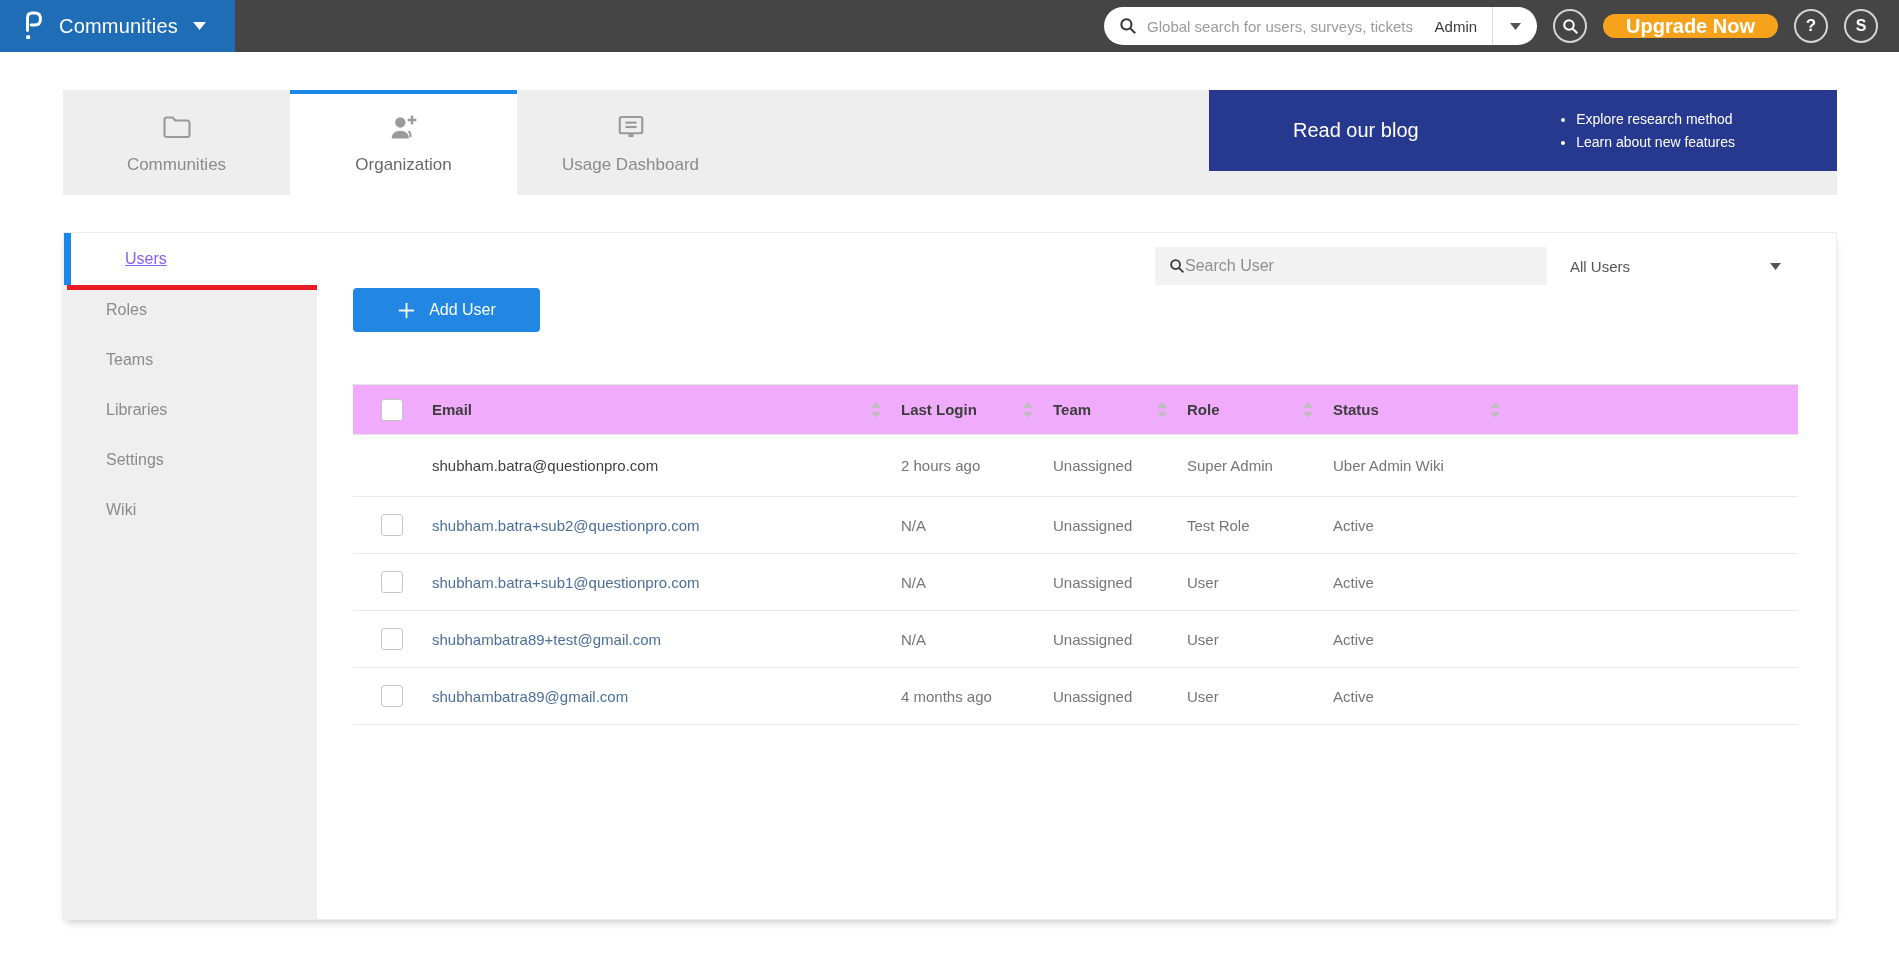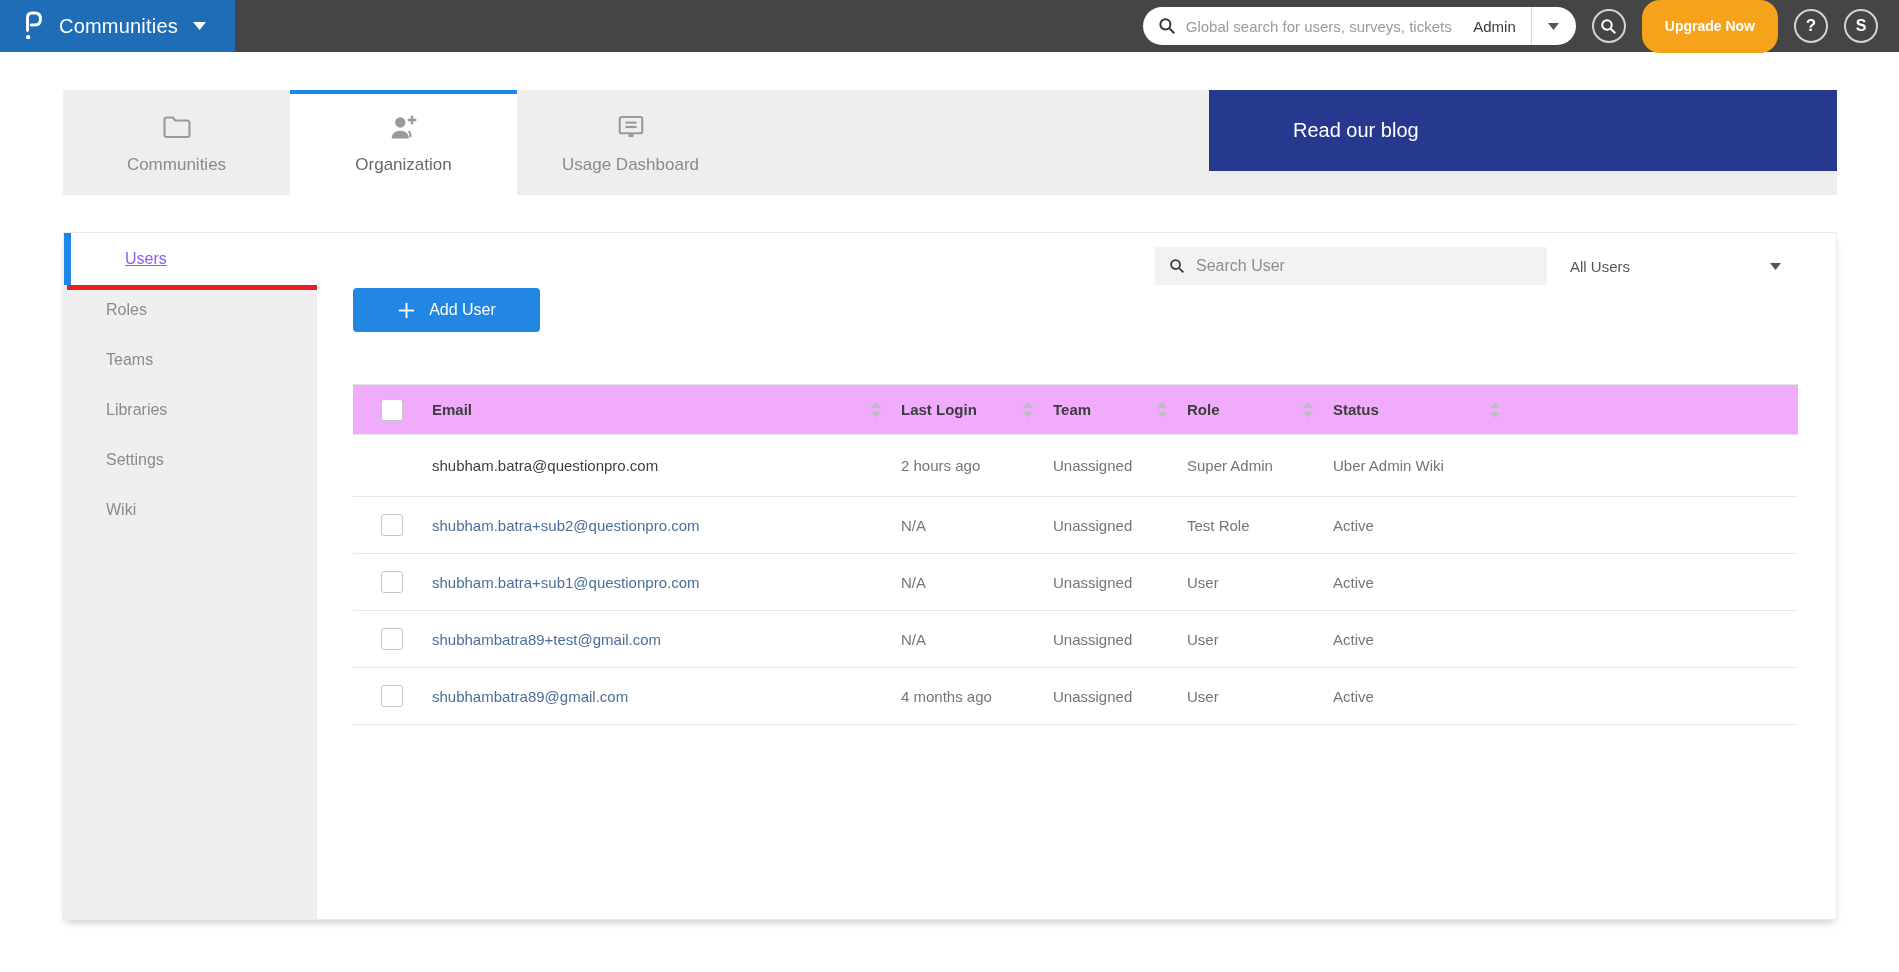--- a/index.html
+++ b/index.html
@@ -12,41 +12,41 @@
   .brand-name { color:#fff; font-size:20px; letter-spacing:.2px; }
   .brand-caret { margin-left:2px; display:flex; }
   .topbar-right { margin-left:auto; display:flex; align-items:center; gap:16px; padding-right:21px; }
   .gsearch { width:433px; height:38px; background:#fff; border-radius:19px; display:flex; align-items:center; padding-left:15px; overflow:hidden; }
   .gsearch input { flex:1; border:none; outline:none; font-size:15px; color:#14532d; background:transparent; margin-left:10px; font-family:inherit; }
   .gsearch input::placeholder { color:#9a9a9a; }
   .gsearch .scope { font-size:15px; color:#3c3c3c; padding:0 15px; }
   .gsearch .vdiv { width:1px; height:38px; background:#d9d9d9; }
   .gsearch .scope-caret { width:44px; height:38px; display:flex; align-items:center; justify-content:center; cursor:pointer; }
   .circle-btn { width:34px; height:34px; border-radius:50%; border:2px solid #d4d4d4; background:transparent; color:#fff; display:flex; align-items:center; justify-content:center; font-size:17px; font-weight:bold; cursor:pointer; font-family:inherit; flex:none; }
-  .upgrade-btn { height:53px; padding:0 23px; border:none; border-radius:18px; background:var(--orange,#f7a21b); color:#fff; font-size:14px; font-weight:bold; cursor:pointer; font-family:inherit; }
+  .upgrade-btn { height:24px; padding:0 23px; border:none; border-radius:18px; background:var(--orange,#f7a21b); color:#fff; font-size:20px; font-weight:bold; cursor:pointer; font-family:inherit; }
 
   
   .tabstrip { margin:38px 62px 0 63px; width:1774px; height:105px; background:#eeeeee; display:flex; position:relative; }
   .tab { width:227px; height:105px; display:flex; flex-direction:column; align-items:center; justify-content:center; gap:11px; color:#8b8b8b; font-size:17px; border-top:4px solid transparent; cursor:pointer; }
   .tab .tab-icon { color:#9a9a9a; height:30px; display:flex; }
   .tab.active { background:#fff; border-top:4px solid var(--accent,#1b87e6); color:#696969; }
   .blog-panel { margin-left:auto; width:628px; height:81px; background:var(--navy,#27398e); color:#fff; display:flex; align-items:center; justify-content:space-between; padding:0 102px 0 84px; }
   .blog-title { font-size:20px; font-weight:500; cursor:pointer; white-space:nowrap; }
   .blog-bullets { list-style:disc; padding-left:18px; }
   .blog-bullets li { font-size:14px; margin:7px 0; white-space:nowrap; }
 
   
   .card { position:relative; margin:37px 62px 0 63px; width:1774px; height:688px; background:#fff; border:1px solid #ececec; box-shadow:0 5px 8px -3px rgba(0,0,0,.22); display:flex; }
   .sidebar { width:253px; background:#efefef; flex:none; }
   .side-item { position:relative; height:50px; display:flex; align-items:center; padding-left:42px; font-size:16px; color:#8b8b8b; cursor:pointer; }
   .side-item.active { height:52px; background:#fff; color:#8b5cf6; border-left:7px solid var(--accent,#1b87e6); padding-left:54px;text-decoration:underline; }
   .side-item .red-underline { position:absolute; left:-4px; bottom:-5px; width:calc(100% + 6px); height:5px; background:var(--red,#ea1d24); }
 
   .main { position:relative; flex:1; background:#fff; }
-  .user-search { position:absolute; top:14px; left:838px; width:392px; height:38px; background:#f2f2f2; display:flex; align-items:center; padding-left:14px; gap:11px; }
+  .user-search { position:absolute; top:14px; left:838px; width:392px; height:38px; background:#f2f2f2; display:flex; align-items:center; padding-left:14px; }
   .user-search input { flex:1; border:none; outline:none; background:transparent; font-size:16px; color:#555; font-family:inherit; }
   .user-search input::placeholder { color:#8f8f8f; }
   .user-filter { position:absolute; top:14px; left:1246px; width:232px; height:38px; display:flex; align-items:center; justify-content:space-between; padding:0 14px 0 7px; font-size:15px; color:#555; cursor:pointer; }
   .add-user-btn { position:absolute; top:55px; left:36px; width:187px; height:44px; background:#2287e2; border:none; border-radius:4px; color:#fff; font-size:16px; display:flex; align-items:center; justify-content:center; gap:13px; cursor:pointer; font-family:inherit; }
 
   
   table.users { position:absolute; top:151px; left:36px; width:1445px; border-collapse:collapse; table-layout:fixed; font-size:15px; }
   table.users thead tr { height:50px; background:#f0abfc; }
   table.users th { border-top:1px solid #e4e4e4; border-bottom:1px solid #e4e4e4; text-align:left; font-weight:bold; color:#3d3d3d; padding:0 10px; }
   .th-inner { display:flex; align-items:center; justify-content:space-between; }
@@ -137,20 +137,24 @@
             <rect x="3" y="2" width="18" height="13" rx="1.5"></rect>
             <line x1="7.5" y1="6.5" x2="16.5" y2="6.5"></line>
             <line x1="7.5" y1="10" x2="16.5" y2="10"></line>
             <rect x="10" y="15" width="4" height="3" fill="currentColor" stroke="none"></rect>
           </svg>
         </span>
         <span>Usage Dashboard</span>
       </div>
       <div class="blog-panel" id="blog-panel">
       <div class="blog-title">Read our blog</div>
+      <ul class="blog-bullets" id="blog-bullets">
+          <li>Explore research method</li>
+          <li>Learn about new features</li>
+        </ul>
     </div>
   </nav>
 
   <section class="card">
     <aside class="sidebar" id="sidebar">
         <div class="side-item active">
           <span>Users</span>
           <span class="red-underline"></span>
         </div>
         <div class="side-item">

